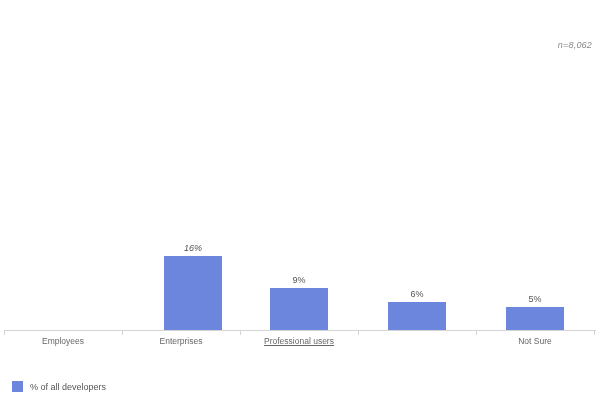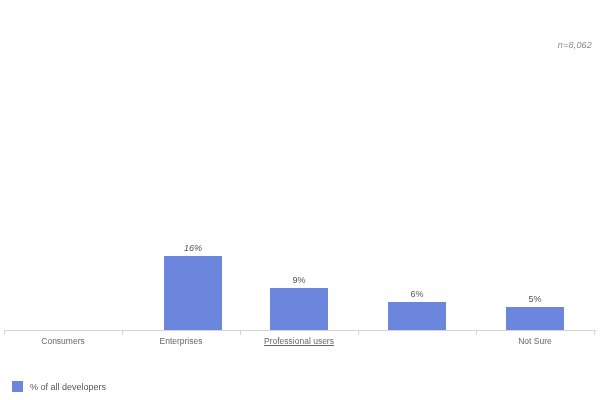--- a/index.html
+++ b/index.html
@@ -179,21 +179,21 @@
 
   <div id="axis-line"></div>
   <div class="axis-tick" style="left:4px;"></div>
   <div class="axis-tick" style="left:122px;"></div>
   <div class="axis-tick" style="left:240px;"></div>
   <div class="axis-tick" style="left:358px;"></div>
   <div class="axis-tick" style="left:476px;"></div>
   <div class="axis-tick" style="left:594px;"></div>
 
   <div id="category-labels">
-    <div class="cat-label" style="left:0px; width:118px;">Consumers</div>
+    <div class="cat-label" style="left:0px; width:118px;">Employees</div>
 
     <div class="cat-label" style="left:118px; width:118px;">Enterprises</div>
 
     <div class="cat-label" style="left:236px; width:118px;text-decoration:underline;">Professional users</div>
 
 
     <div class="cat-label" style="left:472px; width:118px;">Not Sure</div>
   </div>
 
   <div id="legend">

